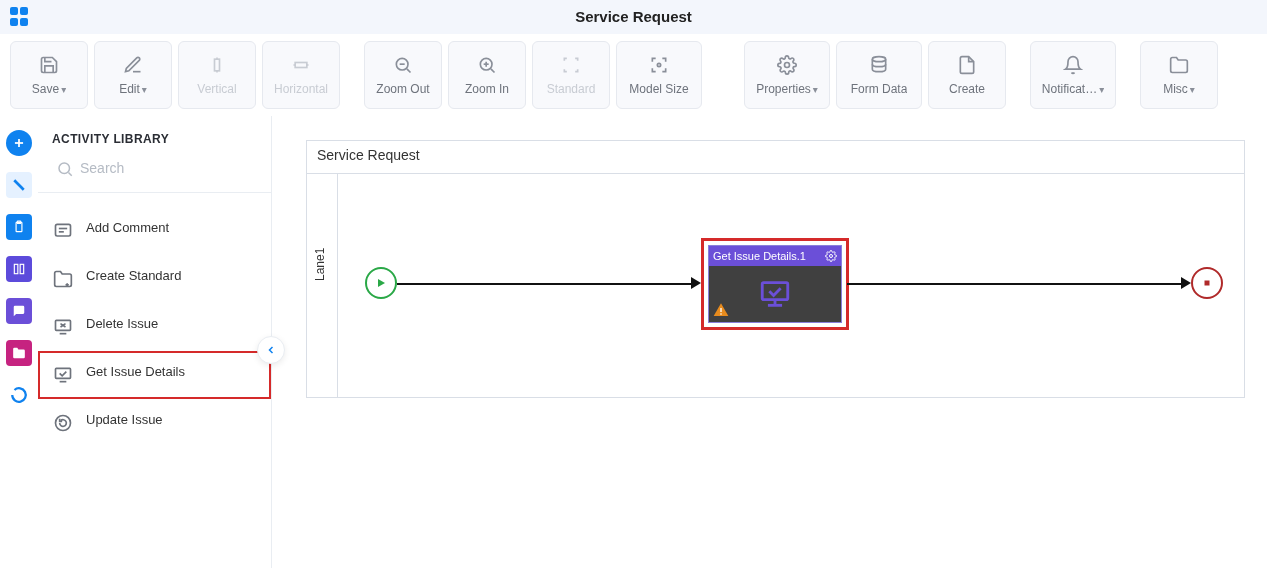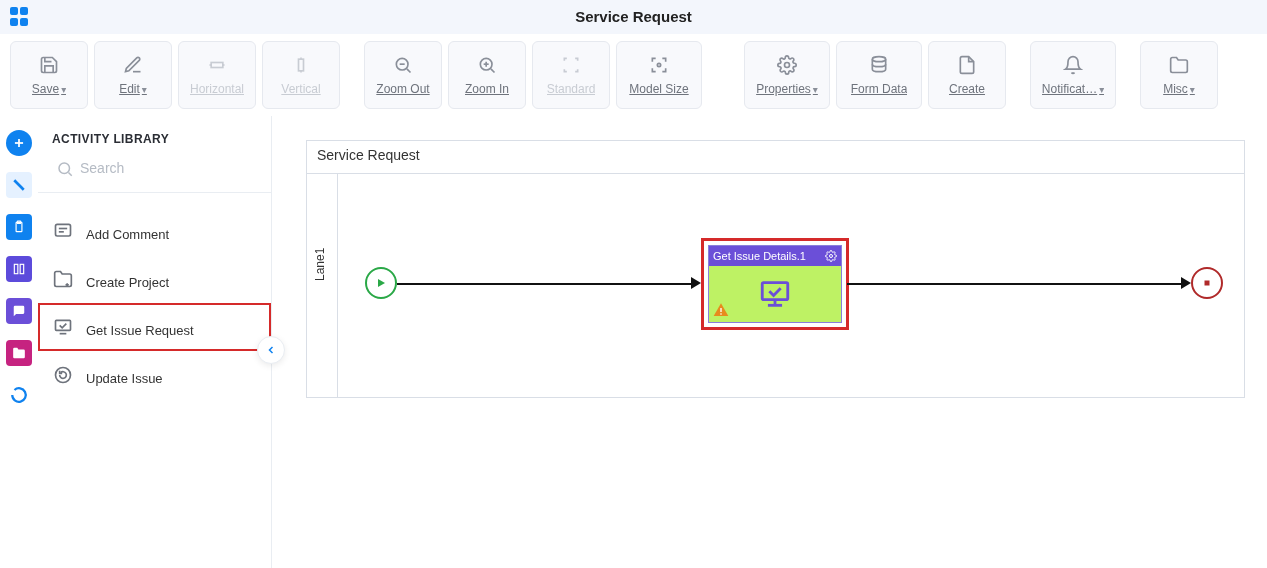--- a/index.html
+++ b/index.html
@@ -10,21 +10,21 @@
   .apps-icon { width: 20px; height: 20px; margin-left: 10px; display: flex; flex-wrap: wrap; gap: 2px; }
   .apps-icon span { width: 8px; height: 8px; background: #0f82ef; border-radius: 2px; }
   .page-title { position: absolute; left: 50%; transform: translateX(-50%); font-weight: 600; color: #222; font-size: 15px; }
 
   
   .toolbar { height: 82px; display: flex; align-items: center; padding: 8px 10px; gap: 6px; }
   .tbtn { width: 78px; height: 68px; border: 1px solid #e6e9ef; border-radius: 6px; background: #f8f9fc; display: flex; flex-direction: column; align-items: center; justify-content: center; gap: 6px; cursor: pointer; }
   .tbtn.wide { width: 86px; }
   .tbtn .ticon { color: #8a8f99; display: flex; align-items: center; justify-content: center; height: 22px; }
   .tbtn.disabled .ticon, .tbtn.disabled .tlbl { color: #c8ccd3; }
-  .tbtn .tlbl { font-size: 12px; color: #6e737c; display: flex; align-items: center; gap: 2px; white-space: nowrap; max-width: 74px; overflow: hidden; text-overflow: ellipsis; text-decoration: underline; }
+  .tbtn .tlbl { font-size: 12px; color: #6e737c; display: flex; align-items: center; gap: 2px; white-space: nowrap; max-width: 74px; overflow: hidden; text-overflow: ellipsis; }
   .tbtn .chev { font-size: 10px; color: #8a8f99; }
 
   svg { display: block; }
 
   
   .main { height: calc(568px - 34px - 82px); display: flex; }
 
   .rail { width: 38px; background: #fff; display: flex; flex-direction: column; align-items: center; padding-top: 14px; gap: 16px; border-right: 1px solid #fff; }
   .ricon { width: 26px; height: 26px; border-radius: 4px; display: flex; align-items: center; justify-content: center; color: #fff; cursor: pointer; }
   .ricon.plus { background: #0f82ef; border-radius: 50%; }
@@ -35,21 +35,21 @@
   .ricon.arc { color: #0f82ef; }
 
   .sidebar { width: 234px; border-right: 1px solid #e9edf2; position: relative; background: #fff; display: flex; flex-direction: column; }
   .side-head { padding: 16px 14px 10px; font-weight: 700; letter-spacing: 0.4px; color: #2a2d34; font-size: 12px; }
   .search { padding: 0 14px 6px; position: relative; border-bottom: 1px solid #e9edf2; }
   .search svg { position: absolute; left: 18px; top: 4px; color: #b5bbc4; }
   .search input { width: 100%; border: none; outline: none; padding: 4px 4px 10px 28px; font-size: 14px; color: #ef4444; }
   .search input::placeholder { color: #b5bbc4; }
 
   .lib-list { flex: 1; overflow: hidden; padding-top: 8px; }
-  .lib-item { display: flex; align-items: flex-end; gap: 12px; padding: 13px 14px; cursor: pointer; color: #333; }
+  .lib-item { display: flex; align-items: flex-start; gap: 12px; padding: 13px 14px; cursor: pointer; color: #333; }
   .lib-item .licon { width: 22px; height: 22px; color: #6e737c; display: flex; align-items: center; justify-content: center; }
   .lib-item.highlight { outline: 2px solid #d52a2a; outline-offset: -2px; }
   .lib-cut { height: 6px; border-bottom: 1px solid transparent; position: relative; }
   .lib-cut::before { content: ""; position: absolute; left: 14px; top: -3px; width: 18px; height: 4px; }
 
   .collapse-btn { position: absolute; right: -14px; top: 220px; width: 28px; height: 28px; border-radius: 50%; background: #fff; border: 1px solid #e9edf2; box-shadow: 0 2px 6px rgba(0,0,0,0.08); display: flex; align-items: center; justify-content: center; color: #0f82ef; cursor: pointer; }
 
   .canvas-wrap { flex: 1; padding: 24px 22px 20px 34px; overflow: hidden; }
   .canvas { border: 1px solid #d9dee6; height: 258px; position: relative; background: #fff; }
   .canvas-title { position: absolute; left: 10px; top: 6px; font-size: 14px; color: #333; }
@@ -59,21 +59,21 @@
 
   .start-node { position: absolute; left: 58px; top: 126px; width: 32px; height: 32px; border: 2px solid #2aa847; border-radius: 50%; display: flex; align-items: center; justify-content: center; color: #2aa847; background: #fff; }
   .end-node { position: absolute; left: 884px; top: 126px; width: 32px; height: 32px; border: 2px solid #b02a2a; border-radius: 50%; display: flex; align-items: center; justify-content: center; color: #b02a2a; background: #fff; }
 
   .flow-line1 { position: absolute; left: 90px; top: 142px; width: 296px; height: 2px; background: #111; }
   .flow-arrow1 { position: absolute; left: 384px; top: 136px; width: 0; height: 0; border-top: 6px solid transparent; border-bottom: 6px solid transparent; border-left: 10px solid #111; }
   .flow-line2 { position: absolute; left: 540px; top: 142px; width: 336px; height: 2px; background: #111; }
   .flow-arrow2 { position: absolute; left: 874px; top: 136px; width: 0; height: 0; border-top: 6px solid transparent; border-bottom: 6px solid transparent; border-left: 10px solid #111; }
 
   .actbox-wrap { position: absolute; left: 394px; top: 97px; width: 148px; height: 92px; border: 3px solid #d52a2a; padding: 4px; }
-  .actbox { width: 100%; height: 100%; border: 1px solid #8a7fdb; background: #bef264; display: flex; flex-direction: column; position: relative; }
+  .actbox { width: 100%; height: 100%; border: 1px solid #8a7fdb; background: #404040; display: flex; flex-direction: column; position: relative; }
   .actbox-head { height: 20px; background: #6b4fd8; color: #fff; display: flex; align-items: center; justify-content: space-between; padding: 0 4px; font-size: 11px; }
   .actbox-body { flex: 1; display: flex; align-items: center; justify-content: center; position: relative; }
   .actbox-body .mon { color: #6b4fd8; }
   .actbox-body .warn { position: absolute; left: 4px; bottom: 4px; color: #e78b1e; }
 </style>
 </head>
 <body>
 
 <div class="topbar">
   <div class="apps-icon">
@@ -107,39 +107,39 @@
         </svg>
     </div>
     <div class="tlbl">
         <span>Edit</span>
         <span class="chev">▾</span>
       </div>
   </div>
   <div class="tbtn disabled">
     <div class="ticon">
       <svg width="20" height="20" viewBox="0 0 24 24" fill="none" stroke="currentColor" stroke-width="2">
+          <rect x="9" y="5" width="6" height="14"></rect>
+          <line x1="12" y1="3" x2="12" y2="5"></line>
+          <line x1="12" y1="19" x2="12" y2="21"></line>
+        </svg>
+    </div>
+    <div class="tlbl">
+        <span>Vertical</span>
+      </div>
+  </div>
+  <div class="tbtn disabled">
+    <div class="ticon">
+      <svg width="20" height="20" viewBox="0 0 24 24" fill="none" stroke="currentColor" stroke-width="2">
           <rect x="5" y="9" width="14" height="6"></rect>
           <line x1="3" y1="12" x2="5" y2="12"></line>
           <line x1="19" y1="12" x2="21" y2="12"></line>
         </svg>
     </div>
     <div class="tlbl">
         <span>Horizontal</span>
-      </div>
-  </div>
-  <div class="tbtn disabled">
-    <div class="ticon">
-      <svg width="20" height="20" viewBox="0 0 24 24" fill="none" stroke="currentColor" stroke-width="2">
-          <rect x="9" y="5" width="6" height="14"></rect>
-          <line x1="12" y1="3" x2="12" y2="5"></line>
-          <line x1="12" y1="19" x2="12" y2="21"></line>
-        </svg>
-    </div>
-    <div class="tlbl">
-        <span>Vertical</span>
       </div>
   </div>
   <div style="width:12px"></div>
   <div class="tbtn">
     <div class="ticon">
       <svg width="20" height="20" viewBox="0 0 24 24" fill="none" stroke="currentColor" stroke-width="2">
           <circle cx="11" cy="11" r="7"></circle>
           <line x1="21" y1="21" x2="16.65" y2="16.65"></line>
           <line x1="8" y1="11" x2="14" y2="11"></line>
         </svg>
@@ -316,31 +316,42 @@
         <span>Add Comment</span>
       </div>
       <div class="lib-item">
         <div class="licon">
           <svg width="20" height="20" viewBox="0 0 24 24" fill="none" stroke="currentColor" stroke-width="2">
               <path d="M22 19a2 2 0 0 1-2 2H4a2 2 0 0 1-2-2V5a2 2 0 0 1 2-2h5l2 3h9a2 2 0 0 1 2 2z"></path>
               <line x1="17" y1="17" x2="17" y2="21"></line>
               <line x1="15" y1="19" x2="19" y2="19"></line>
             </svg>
         </div>
-        <span>Create Project</span>
+        <span>Create Standard</span>
+      </div>
+      <div class="lib-item">
+        <div class="licon">
+          <svg width="20" height="20" viewBox="0 0 24 24" fill="none" stroke="currentColor" stroke-width="2">
+              <rect x="3" y="4" width="18" height="12" rx="1"></rect>
+              <line x1="8" y1="20" x2="16" y2="20"></line>
+              <line x1="9" y1="8" x2="15" y2="12"></line>
+              <line x1="15" y1="8" x2="9" y2="12"></line>
+            </svg>
+        </div>
+        <span>Delete Issue</span>
       </div>
       <div class="lib-item highlight">
         <div class="licon">
           <svg width="20" height="20" viewBox="0 0 24 24" fill="none" stroke="currentColor" stroke-width="2">
               <rect x="3" y="4" width="18" height="12" rx="1"></rect>
               <line x1="8" y1="20" x2="16" y2="20"></line>
               <path d="M8 10l3 3 5-5"></path>
             </svg>
         </div>
-        <span>Get Issue Request</span>
+        <span>Get Issue Details</span>
       </div>
       <div class="lib-item">
         <div class="licon">
           <svg width="20" height="20" viewBox="0 0 24 24" fill="none" stroke="currentColor" stroke-width="2">
               <circle cx="12" cy="12" r="9"></circle>
               <path d="M8 12a4 4 0 1 0 1.2-2.8"></path>
               <polyline points="8 7 8 10 11 10"></polyline>
             </svg>
         </div>
         <span>Update Issue</span>

